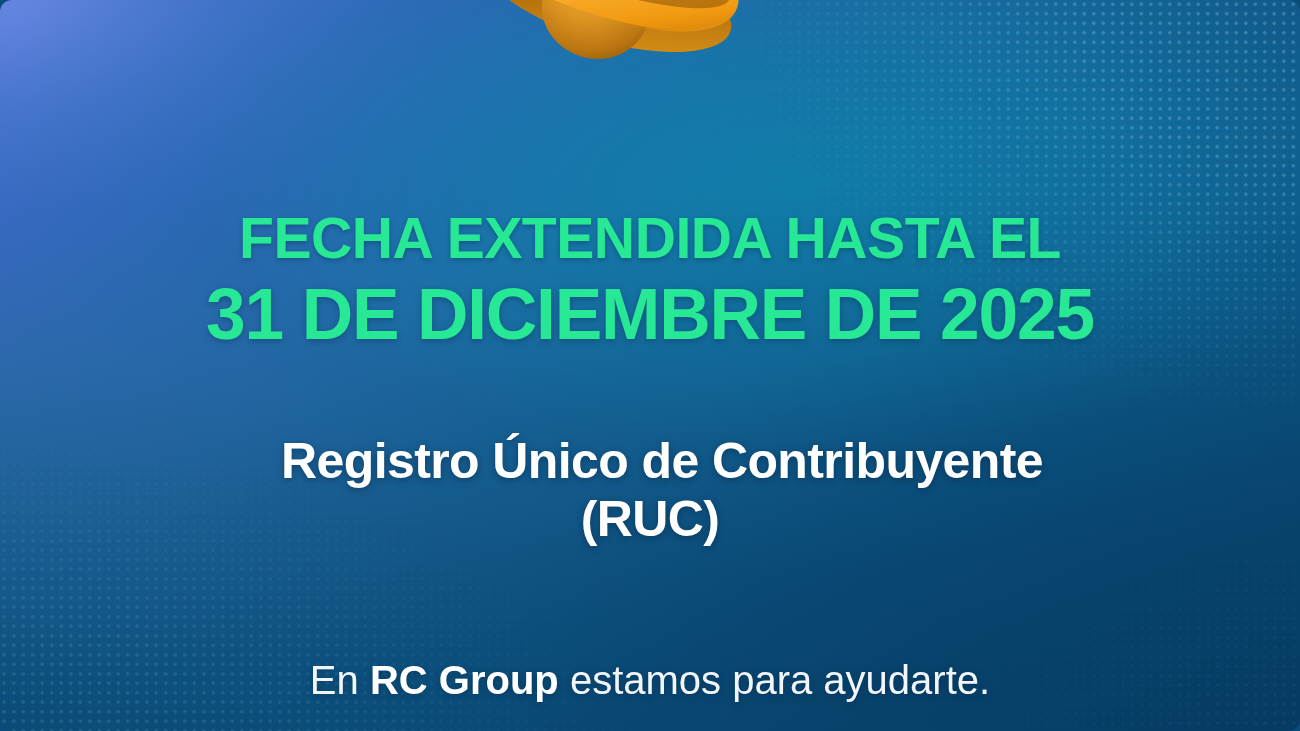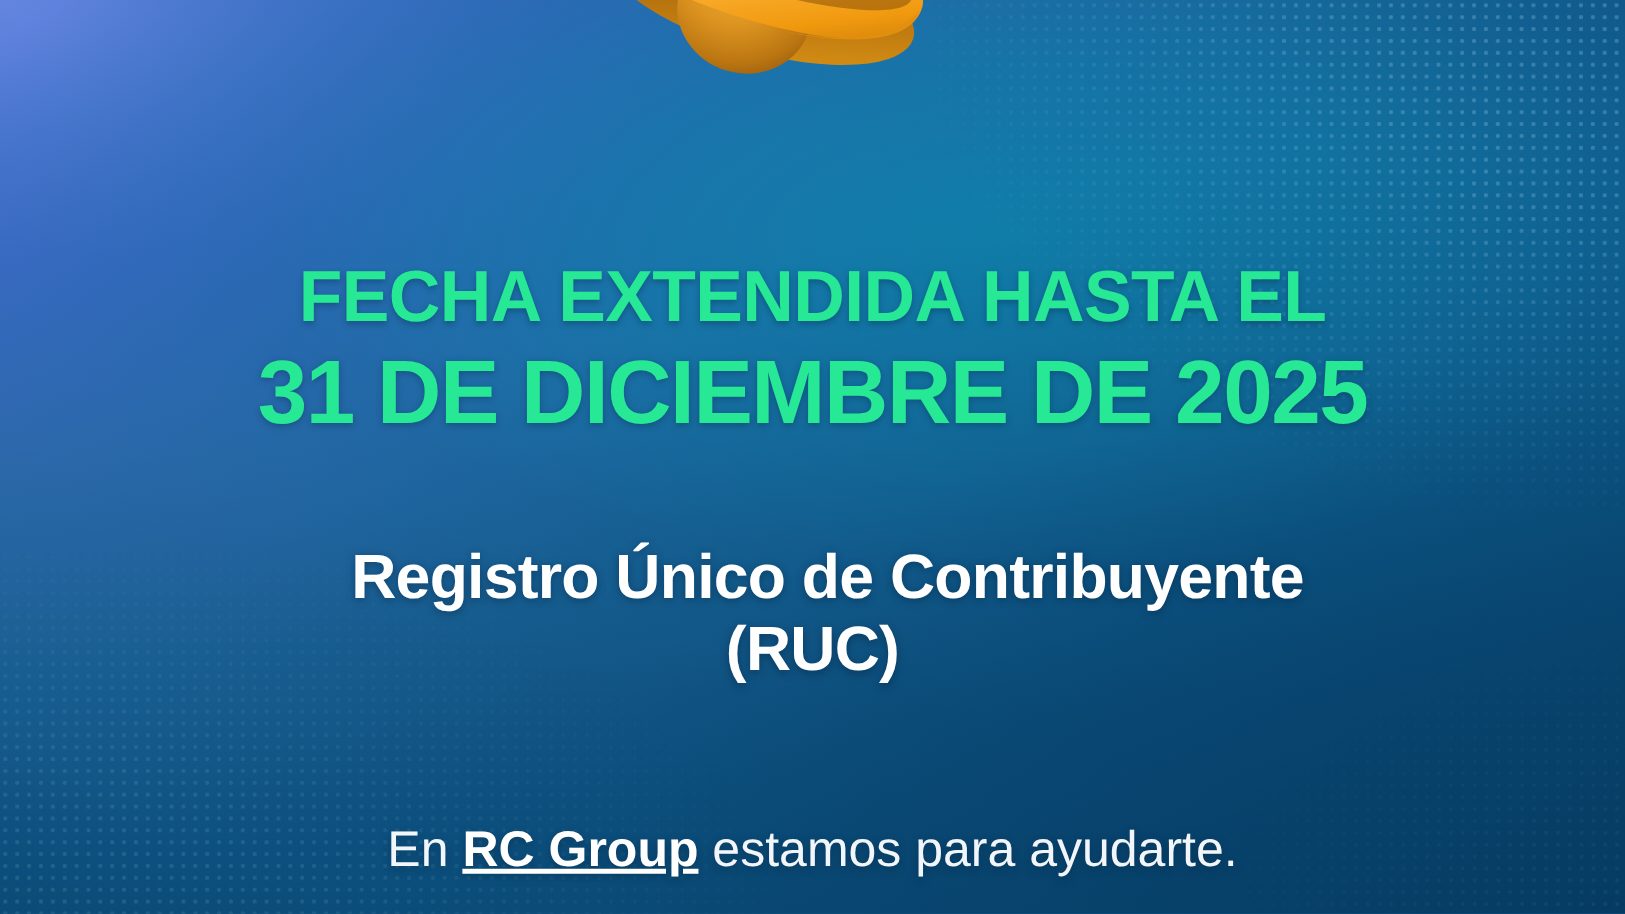--- a/index.html
+++ b/index.html
@@ -9,20 +9,21 @@
   }
   * { box-sizing: border-box; }
 
   .poster {
     position: relative;
     width: 1300px;
     height: 731px;
     overflow: hidden;
     font-family: "Liberation Sans", sans-serif;
     background: #15578a;
+    border-radius: 12px;
   }
 
   
   .bg-base {
     position: absolute;
     inset: 0;
     background:
       radial-gradient(140% 120% at 0% 0%,
           #6b8ae8 0%,
           #5179d8 12%,
@@ -166,21 +167,21 @@
     position: absolute;
     top: 660px;
     left: 0; right: 0;
     color: #f2f6fa;
     font-size: 40px;
     font-weight: 400;
     line-height: 1;
     white-space: nowrap;
     text-shadow: 0 2px 7px rgba(3,32,58,0.40);
   }
-  .footer-line .brand { font-weight: 700; color: #ffffff; text-decoration: underline; }
+  .footer-line .brand { font-weight: 700; color: #ffffff; }
 </style>
 </head>
 <body>
 
 <div class="poster">
 
   <div class="bg-base"></div>
   <div class="bg-teal"></div>
   <div class="bg-deep"></div>
 

